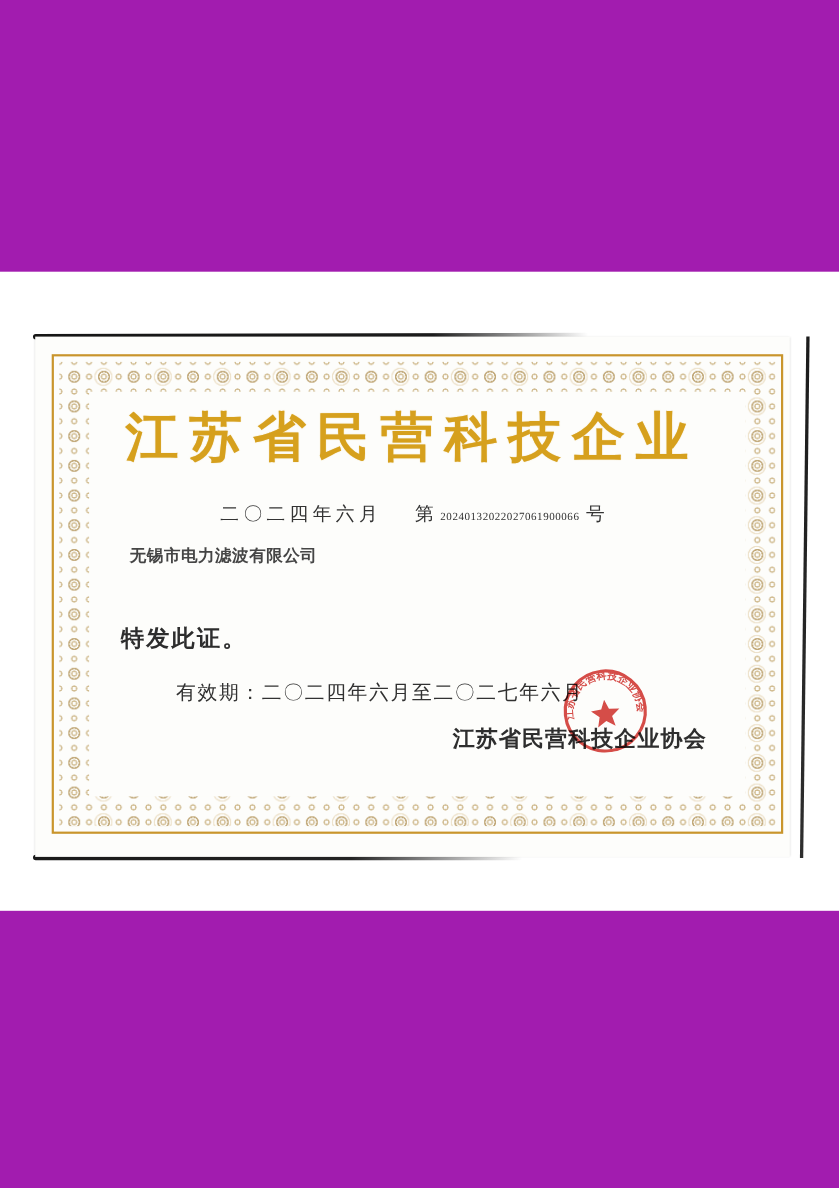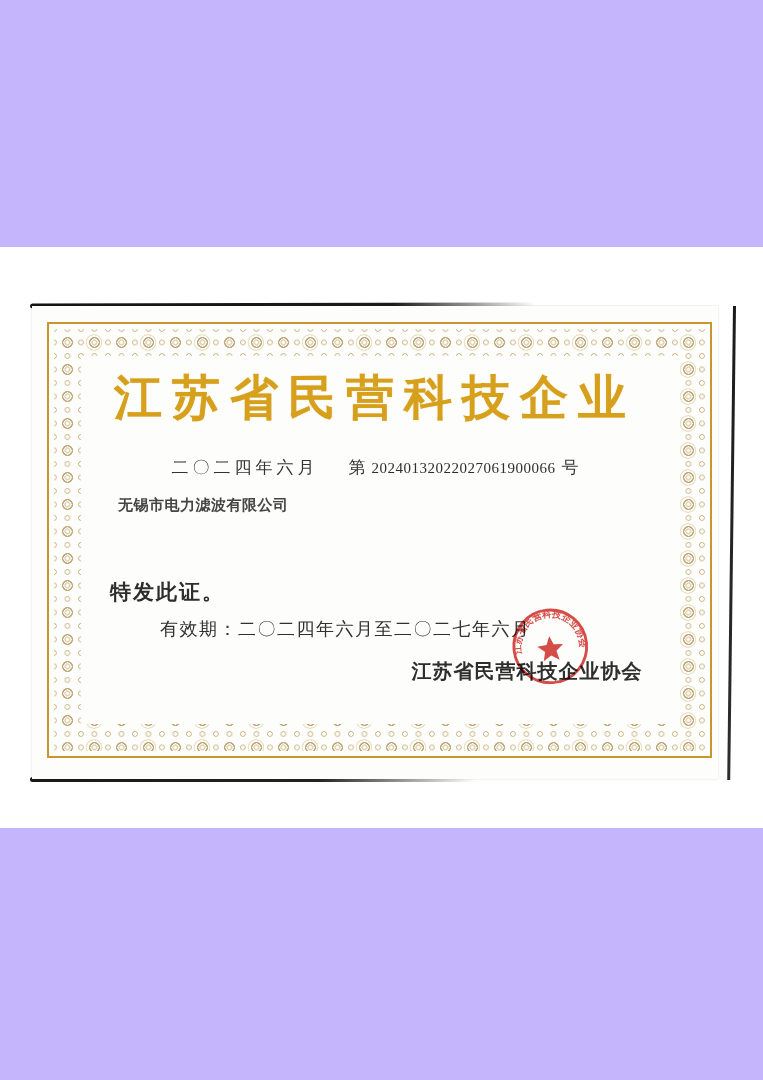--- a/index.html
+++ b/index.html
@@ -1,17 +1,17 @@
 <!DOCTYPE html>
 <html><head>
 <meta charset="utf-8">
 <style>
   * { margin:0; padding:0; box-sizing:border-box; }
   html,body { width:763px; background:#ededed; font-family:"Liberation Serif","DejaVu Serif",serif; }
-  .stage { position:relative; width:763px; height:1080px; background:#c4b5fd; overflow:hidden; }
+  .stage { position:relative; width:763px; height:1080px; background:#a21caf; overflow:hidden; }
 
   
   .photo-area { position:absolute; left:0; top:247px; width:763px; height:581px; background:#ffffff; }
 
   
   .edge-top {
     position:absolute; left:30px; top:56px; width:505px; height:5px; border-radius:3px;
     background:linear-gradient(to right, #161616 0%, #1c1c1c 72%, rgba(28,28,28,0) 100%);
     transform:rotate(-0.12deg);
   }
@@ -46,27 +46,27 @@
 
   
   .cert-title { position:absolute; left:0; top:60px; width:100%; text-align:center;
     font-size:48px; font-weight:bold; color:#d6a01d; letter-spacing:10px;
     text-shadow:0 0 1px rgba(214,160,29,.55); white-space:nowrap; }
 
   .certno-line { position:absolute; left:0; top:150px; width:100%; text-align:center;
     font-size:17px; color:#333; white-space:nowrap; }
   .certno-line .prefix { letter-spacing:4px; }
   .certno-line .di { margin-left:30px; }
-  .certno-line .num { font-size:15px; letter-spacing:.5px; margin:0 6px; color:#2f2f2f; }
+  .certno-line .num { font-size:10px; letter-spacing:.5px; margin:0 6px; color:#2f2f2f; }
 
   .company { position:absolute; left:86px; top:190px; font-size:15px; color:#454545; letter-spacing:.5px;font-weight:bold; }
 
   .body-line { position:absolute; left:78px; font-size:21px; font-weight:bold; color:#2d2d2d; letter-spacing:2px; white-space:nowrap; }
   .body-line.l1 { top:225px; padding-left:45px; }
-  .body-line.l2 { top:272px; }
+  .body-line.l2 { top:260px; }
 
   .validity { position:absolute; left:128px; top:311px; font-size:18px; color:#313131; letter-spacing:1.5px; white-space:nowrap; }
 
   .issuer { position:absolute; left:370px; top:352px; width:250px; text-align:center;
     font-size:20px; font-weight:600; color:#2e2e2e; letter-spacing:1px; white-space:nowrap; }
   .issue-date { position:absolute; left:370px; top:380px; width:250px; text-align:center;
     font-size:20px; font-weight:600; color:#2e2e2e; letter-spacing:5px; white-space:nowrap; }
 
   
   .seal { position:absolute; left:478px; top:298px; width:80px; height:80px;

